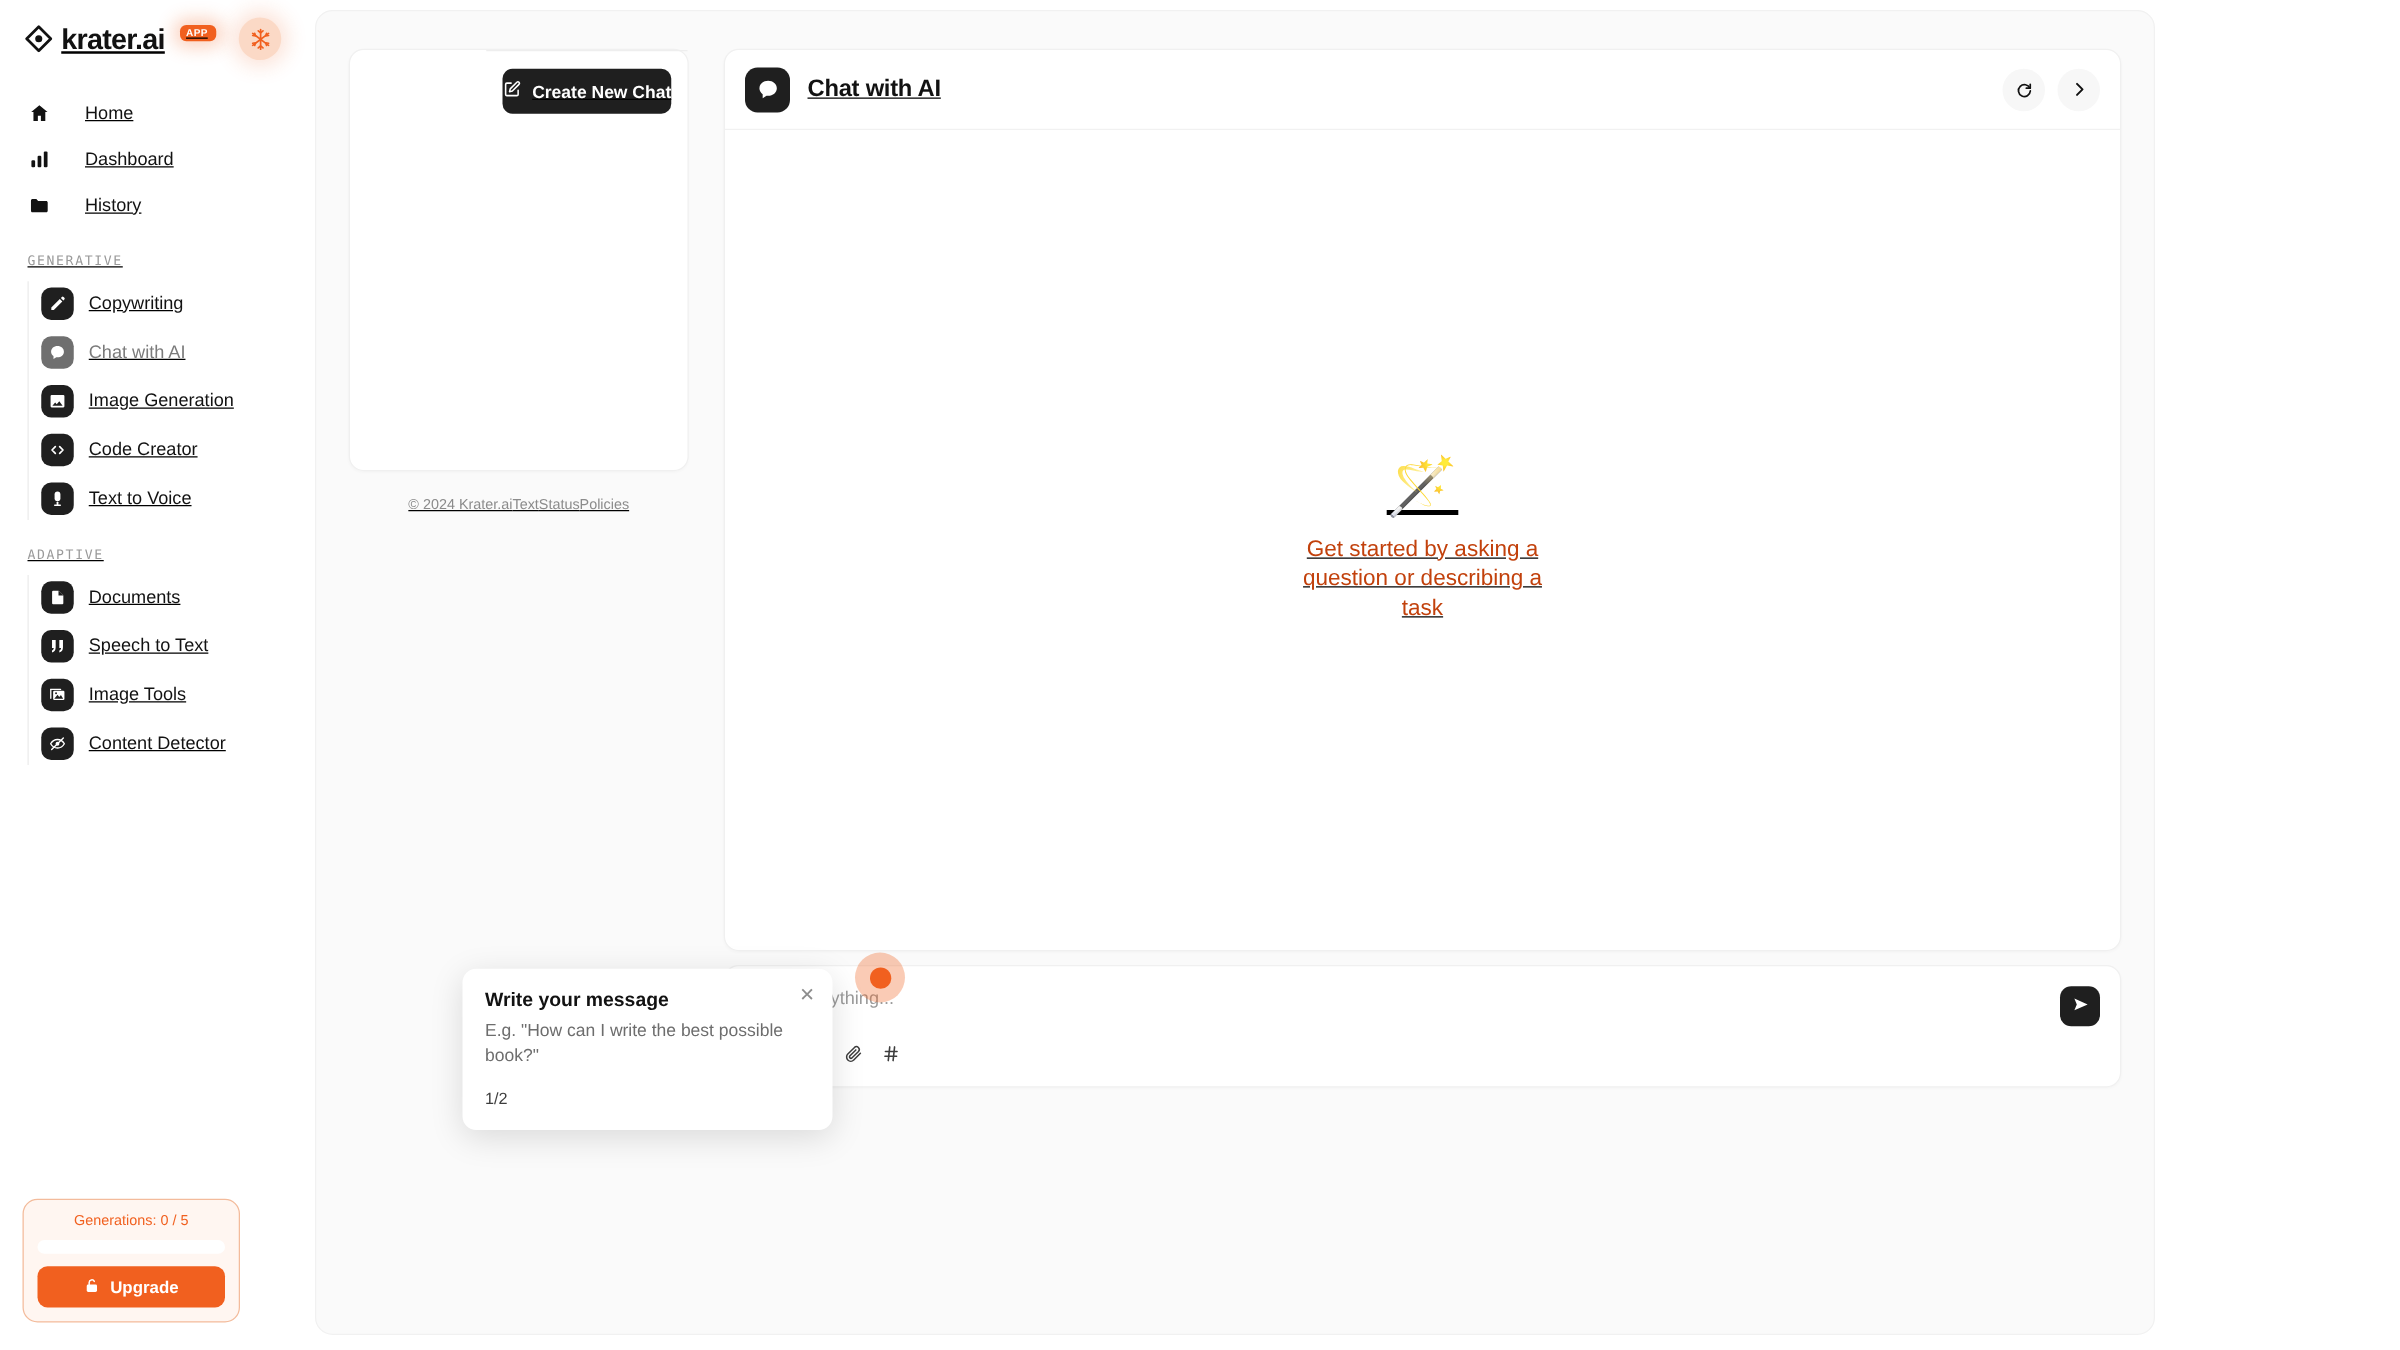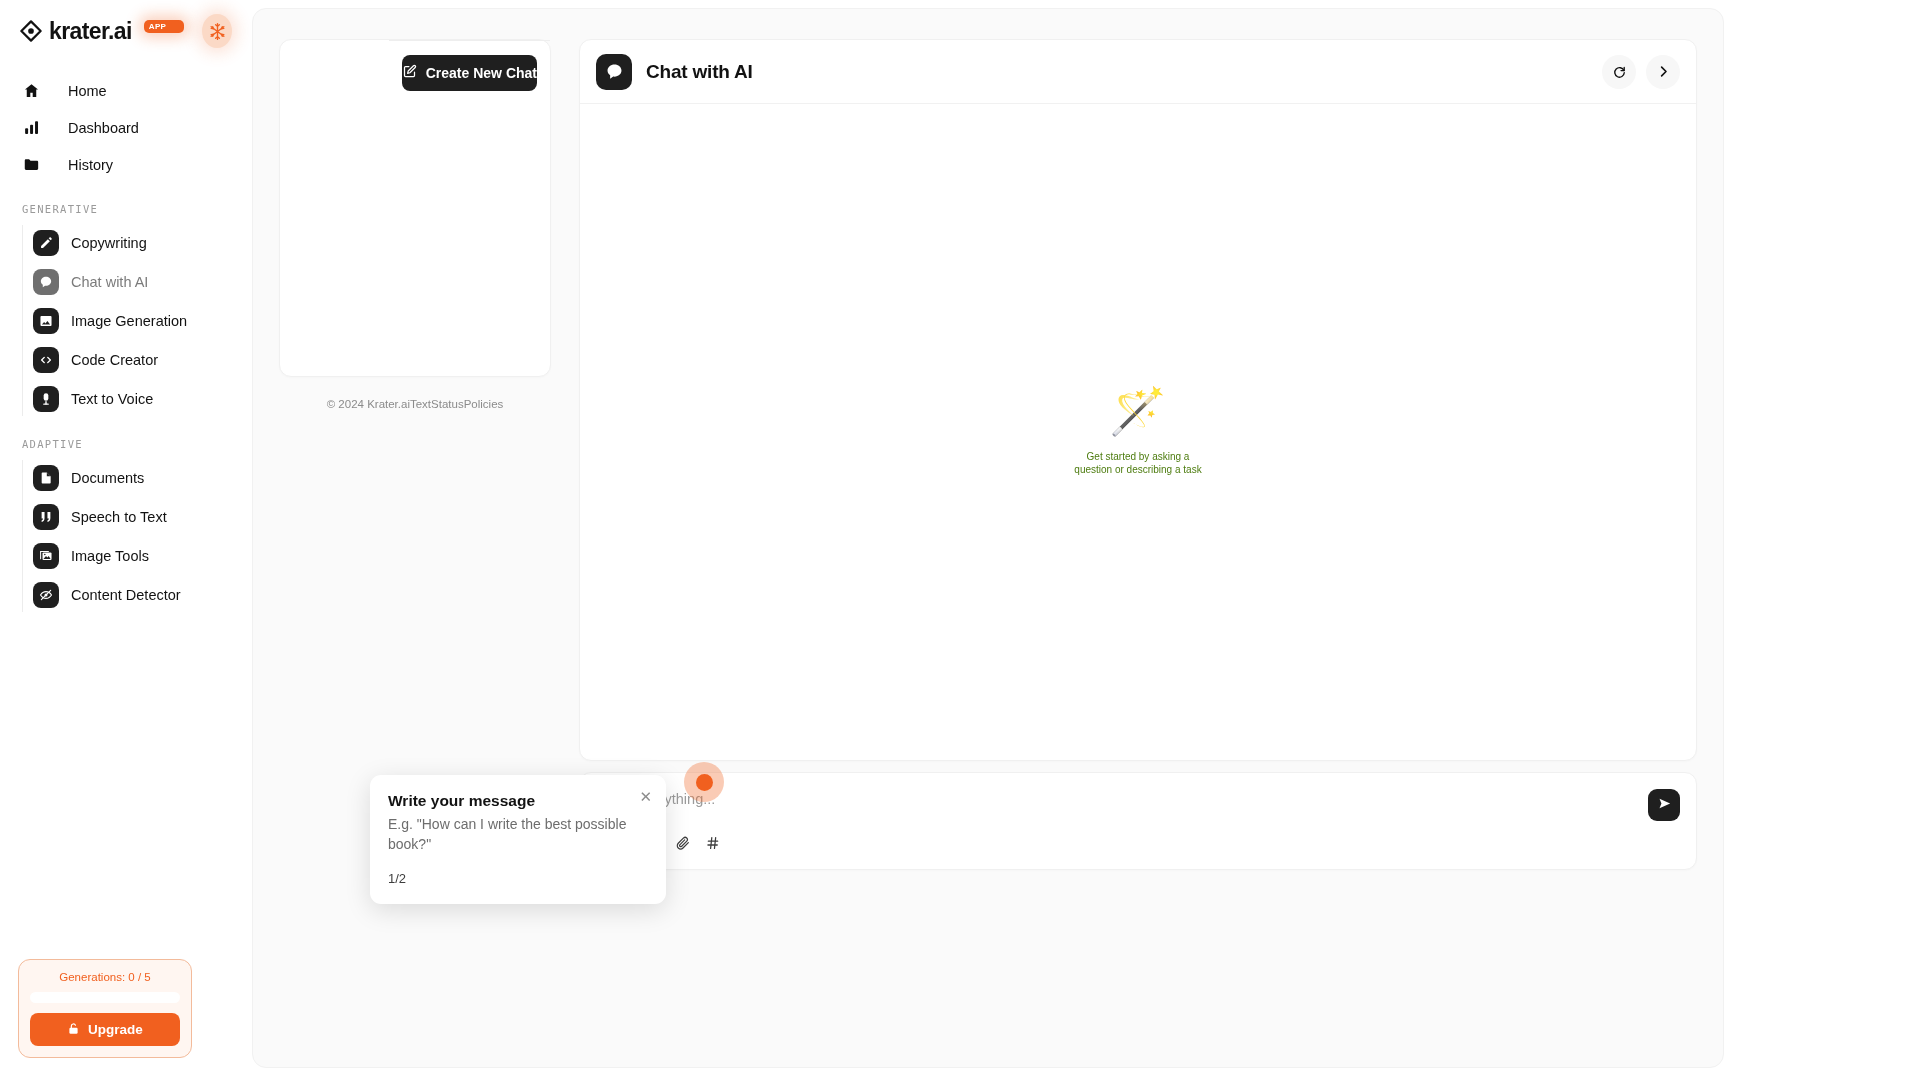--- a/index.html
+++ b/index.html
@@ -2,21 +2,21 @@
 <html><head>
 <meta charset="utf-8">
 <style>
   * { box-sizing: border-box; margin: 0; padding: 0; }
   html, body {
     width: 1920px; height: 1080px;
     background: #ffffff;
     font-family: "Liberation Sans", sans-serif;
     overflow: hidden;
   }
-  .app { position: relative; width: 1736px; height: 1080px; display: flex; }
+  .app { position: relative; width: 1736px; height: 1080px; display: flex; text-decoration: underline; }
 
   
   .sidebar {
     width: 252px; height: 1080px;
     background: #ffffff;
     position: relative;
     flex: 0 0 252px;
   }
   .brand-row {
     display: flex; align-items: center;
@@ -27,21 +27,21 @@
   .logo-mark { width: 22px; height: 22px; display:block; }
   .logo-text {
     font-size: 23px; font-weight: 700; color: #121212;
     letter-spacing: -0.6px;
   }
   .app-badge {
     margin-left: 5px;
     background: #f1601f;
     color: #ffffff;
     font-size: 8px; font-weight: 700;
-    padding: 2px 18px 2px 5px;
+    padding: 2px 7px 2px 5px;
     border-radius: 5px;
     letter-spacing: 0.3px;
     box-shadow: 0 0 14px 5px rgba(241,96,31,0.28);
     position: relative; top: -5px;
   }
   .snow-btn {
     margin-left: 18px;
     width: 34px; height: 34px; border-radius: 50%;
     background: #fbd9c6;
     display: flex; align-items: center; justify-content: center;
@@ -182,21 +182,21 @@
     display: flex; align-items: center; justify-content: center;
     cursor: pointer; color: #121212; border: none;
   }
   .chat-body {
     flex: 1; display: flex; flex-direction: column;
     align-items: center; justify-content: center;
     gap: 16px;
   }
   .wand { font-size: 46px; line-height: 1; }
   .empty-text {
-    text-align: center; font-size: 10px; color: #4d7c0f; line-height: 1.3;
+    text-align: center; font-size: 18px; color: #c2410c; line-height: 1.3;
     max-width: 220px;
   }
 
   
   .composer {
     margin-top: 11px;
     background: #ffffff;
     border: 1px solid #f0f0f0;
     border-radius: 12px;
     padding: 14px 16px 12px 16px;

